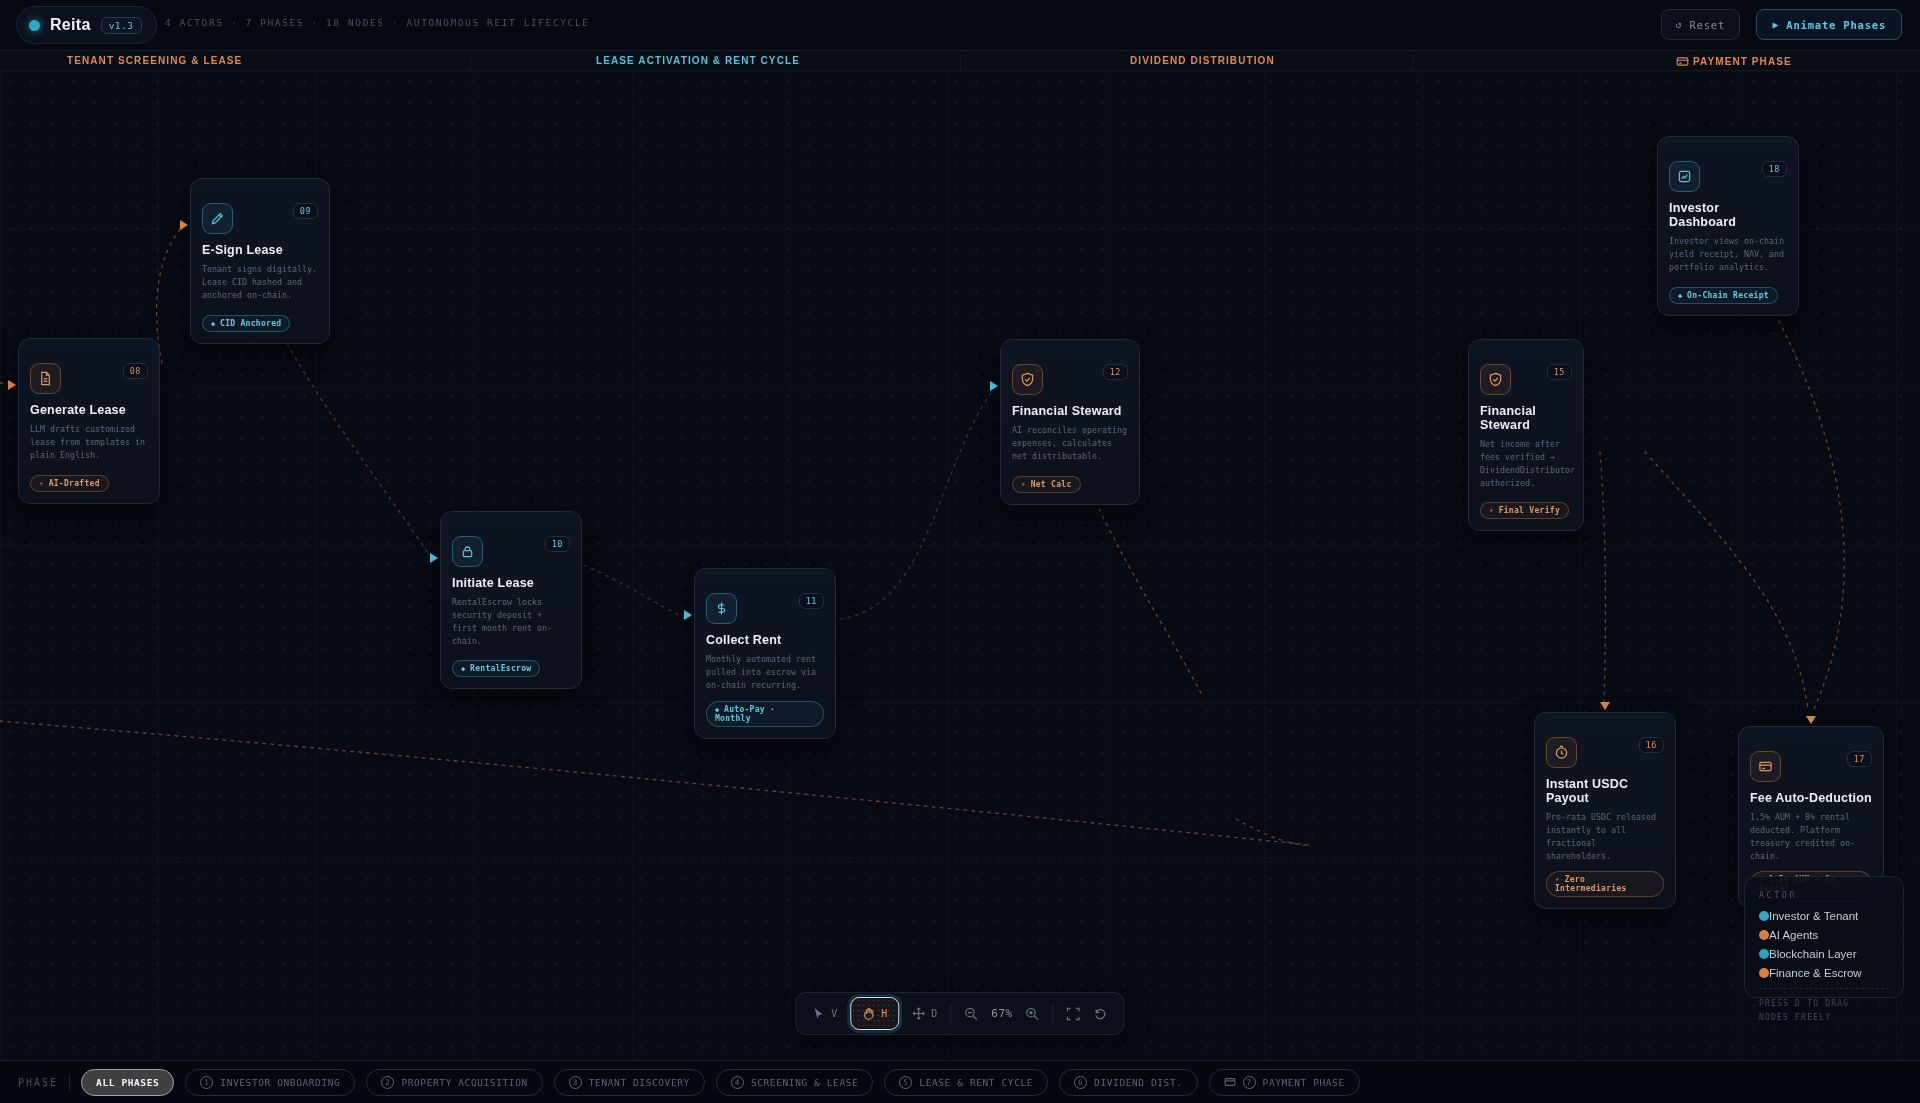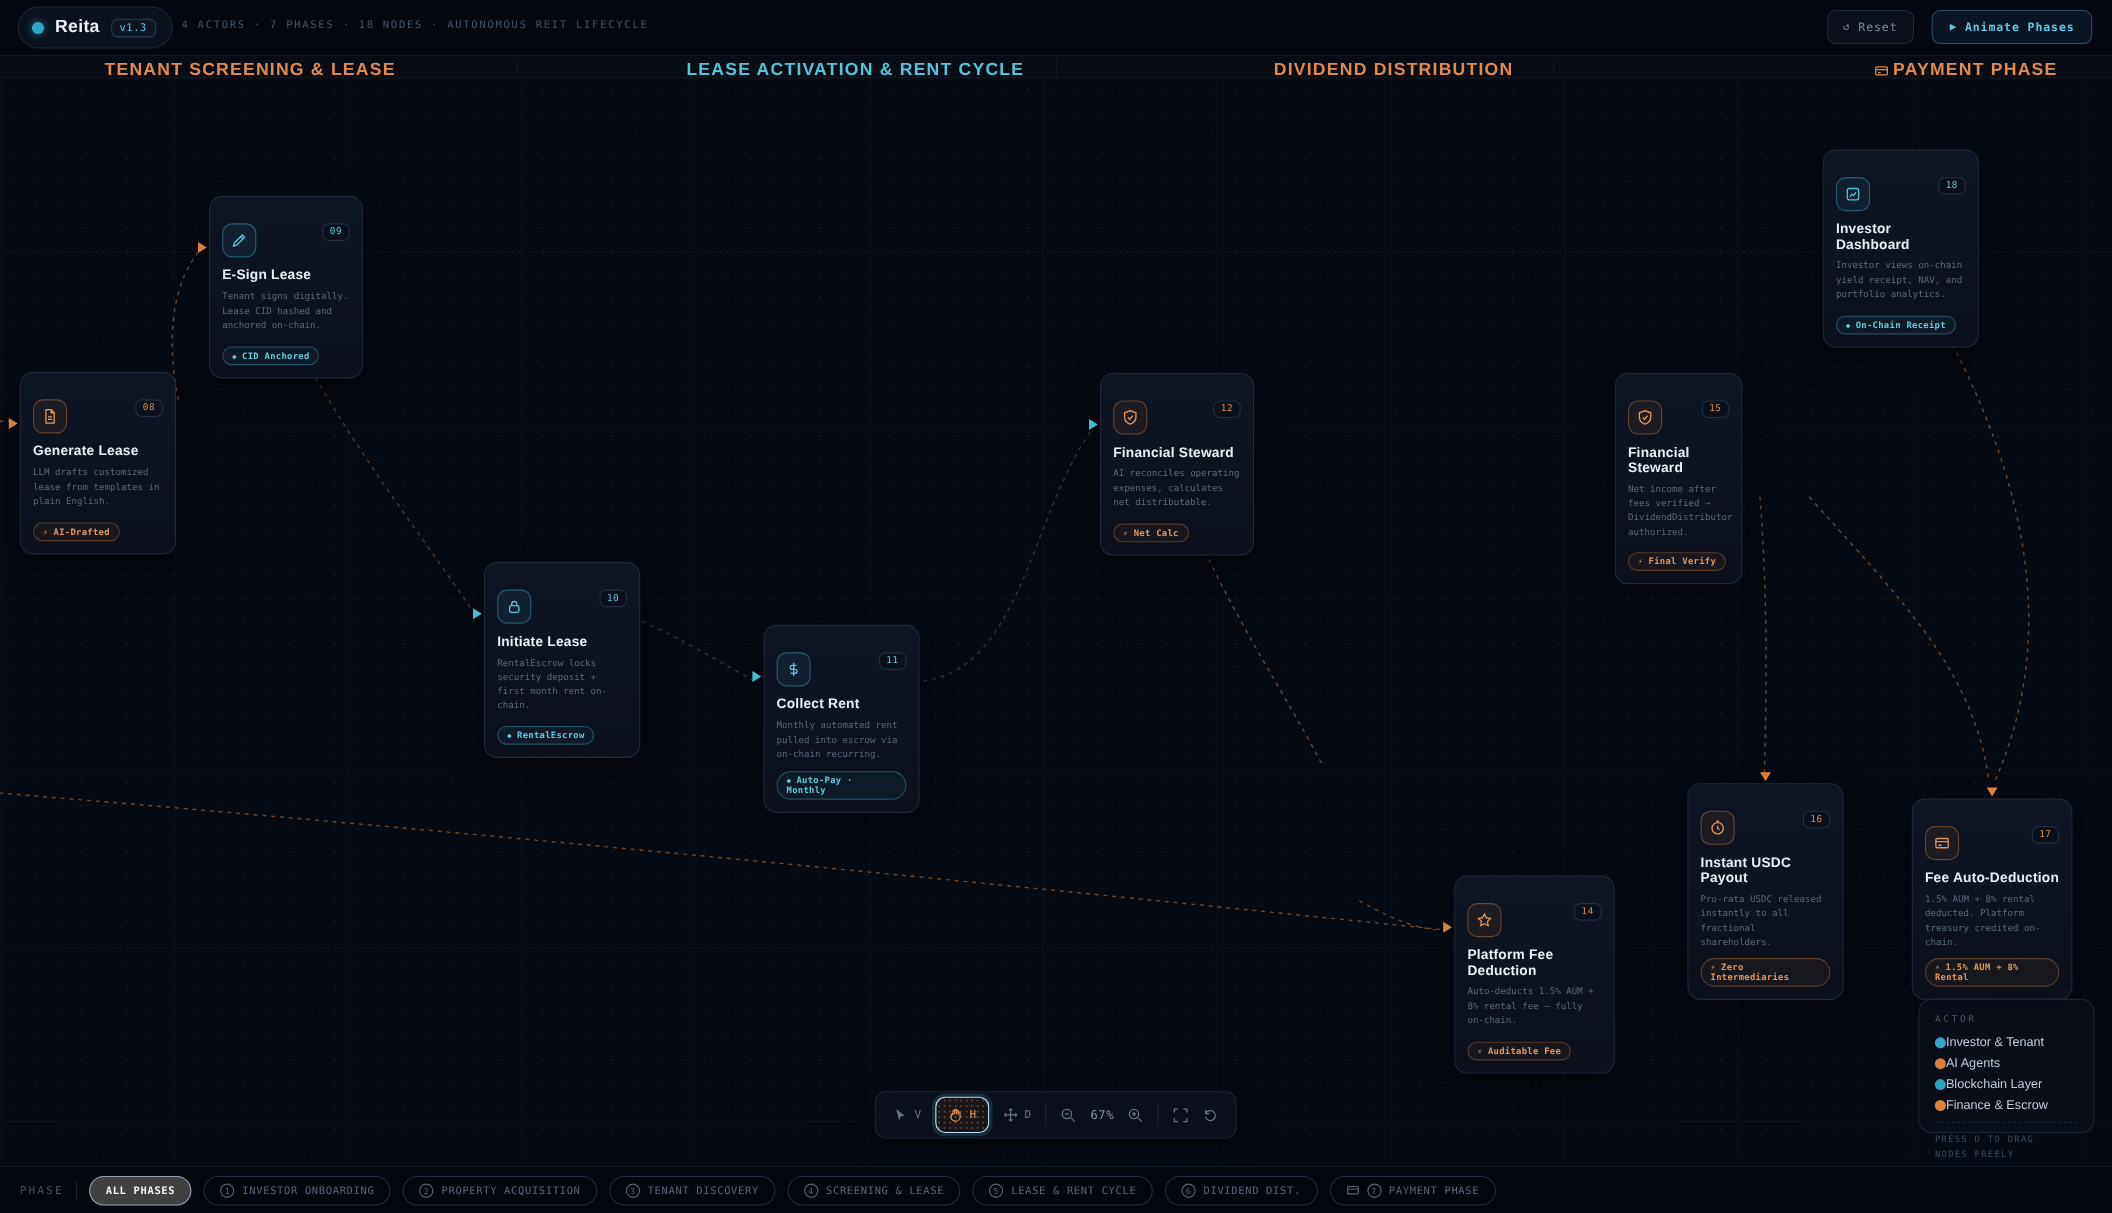--- a/index.html
+++ b/index.html
@@ -39,22 +39,22 @@
   #reset-btn { right:180px; padding:0 14px; border:1px solid #202a3b; background:#0a0f1a; color:#7d8899; }
   #animate-btn { right:18px; padding:0 15px; border:1px solid #2e4d63; background:#0b1422; color:#5fc8e8; font-weight:700; }
   .btn-glyph { font-size:10px; }
   
   #phase-band {
     position:absolute; left:0; top:50px; width:1920px; height:21px;
     background:#080c15; border-top:1px solid #131a28; border-bottom:1px solid #10161f; z-index:30;
   }
   .phase-label {
     position:absolute; top:4px; font-family:"Liberation Sans", sans-serif;
-    font-weight:700; font-size:16px; letter-spacing:1.1px;
-    display:flex; align-items:center; gap:4px;margin-left:28px;
+    font-weight:700; font-size:10px; letter-spacing:1.1px;
+    display:flex; align-items:center; gap:4px;
   }
   .phase-div { position:absolute; top:3px; width:1px; height:15px; background:rgba(255,255,255,.05); }
   
   #canvas {
     position:absolute; left:0; top:71px; width:1920px; height:989px;
     background-color:#060a12;
     background-image:
       radial-gradient(rgba(120,140,170,.10) 1px, transparent 1.3px),
       linear-gradient(rgba(148,163,184,.04) 1px, transparent 1px),
       linear-gradient(90deg, rgba(148,163,184,.04) 1px, transparent 1px);
@@ -115,21 +115,21 @@
     border:1.5px solid #bfe3f0; color:#e0955a;
     box-shadow:0 0 0 3px rgba(73,184,216,.18);
     background-color:rgba(217,130,63,.07);
     background-image:radial-gradient(rgba(217,130,63,.4) .8px, transparent 1px);
     background-size:5px 5px;
   }
   .tool-sep { width:1px; height:20px; background:#1c2534; }
   #zoom-pct { color:#8d97a8; font-size:11px; letter-spacing:.5px; cursor:default; }
   
   #legend {
-    position:absolute; left:1744px; top:908px; width:160px; height:122px;
+    position:absolute; left:1744px; top:876px; width:160px; height:122px;
     background:rgba(9,14,23,.92); border:1px solid #1c2534; border-radius:12px;
     padding:13px 14px; z-index:50;
   }
   #legend-title { font-size:8.5px; letter-spacing:2.5px; color:#475366; margin-bottom:10px; }
   .legend-row { display:flex; align-items:center; gap:0; margin-bottom:7px; }
   .legend-dot { width:10px; height:10px; border-radius:50%; }
   .legend-label { font-family:"Liberation Sans", sans-serif; font-size:11.5px; color:#c3ccd9; }
   #legend-divider { border-top:1px dashed #1d2737; margin:9px 0 8px; }
   .legend-hint { font-size:8px; letter-spacing:1.2px; color:#3e4a5c; line-height:1.7; }
   
@@ -278,34 +278,20 @@
             </svg>
           </span>
         <span class="badge">12</span>
       </div>
       <div class="node-title">Financial Steward</div>
       <div class="node-body">AI reconciles operating expenses, calculates net distributable.</div>
       <span class="tag">Net Calc</span>
     </div>
 
 
-    <div class="node orange" style="left:1322px;top:725px;width:146px">
-      <span class="handle left"></span>
-      <div class="node-head">
-        <span class="icon-tile">
-            <svg width="15" height="15" viewBox="0 0 16 16" fill="none" stroke="currentColor" stroke-width="1.3">
-              <path d="M8 2l1.8 3.7 4 .6-2.9 2.9.7 4.1L8 11.4l-3.6 1.9.7-4.1L2.2 6.3l4-.6z"></path>
-            </svg>
-          </span>
-        <span class="badge">14</span>
-      </div>
-      <div class="node-title">Platform Fee Deduction</div>
-      <div class="node-body">Auto-deducts 1.5% AUM + 8% rental fee — fully on-chain.</div>
-      <span class="tag">Auditable Fee</span>
-    </div>
 
     <div class="node orange" style="left:1468px;top:268px;width:116px">
       <div class="node-head">
         <span class="icon-tile">
             <svg width="15" height="15" viewBox="0 0 16 16" fill="none" stroke="currentColor" stroke-width="1.3">
               <path d="M8 1.5l5.5 2v4.3c0 3.6-2.6 5.6-5.5 6.7-2.9-1.1-5.5-3.1-5.5-6.7V3.5z M5.7 8l1.7 1.7 3-3.4"></path>
             </svg>
           </span>
         <span class="badge">15</span>
       </div>

